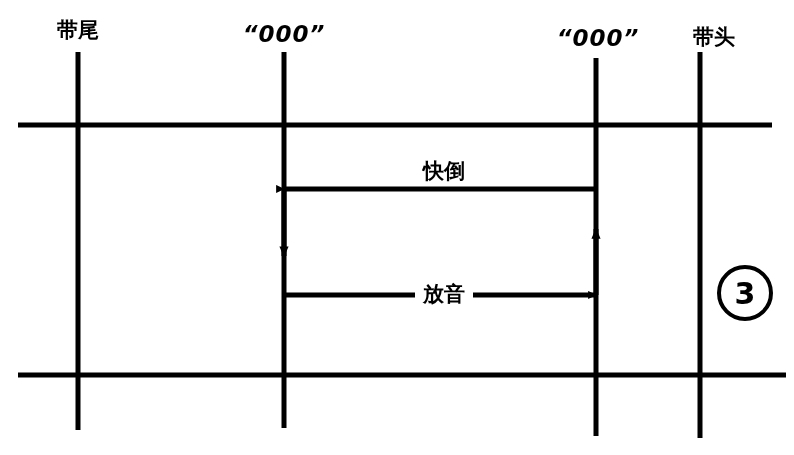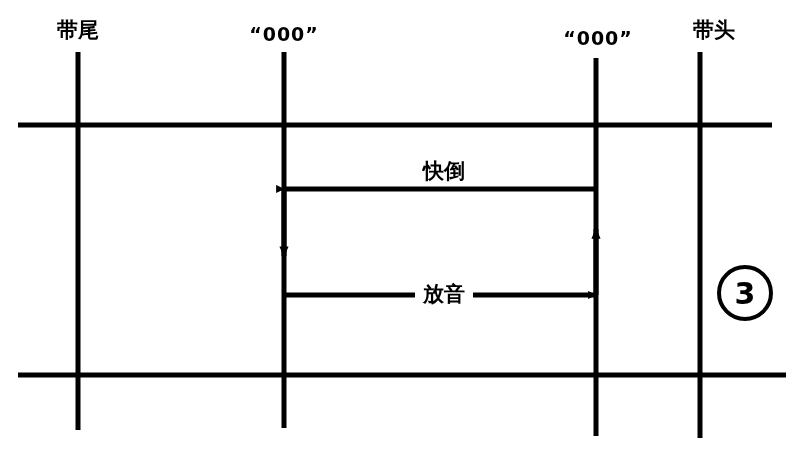--- a/index.html
+++ b/index.html
@@ -34,22 +34,23 @@
     white-space: nowrap;
     transform: translate(-50%, -50%);
     line-height: 1;
     user-select: none;
   }
   .col-label {
     font-size: 21px;
     letter-spacing: 0px;
   }
   .quote-label {
-    font-size: 19px;
+    font-size: 23px;
     letter-spacing: 1px;
+    font-style: italic;
   }
   .arrow-label {
     font-size: 21px;
     background: #ffffff;
     padding: 0 8px;
     text-align: center;
   }
   .step-badge {
     position: absolute;
     width: 56px;
@@ -108,20 +109,20 @@
 
     <g id="transition-arrows">
       <line class="t-line" stroke="#000000" stroke-width="5" marker-end="url(#ah-down)" x1="284" x2="284" y1="189" y2="256"></line>
       <line class="t-line" stroke="#000000" stroke-width="5" marker-end="url(#ah-up)" x1="596" x2="596" y1="295" y2="229"></line>
     </g>
   </svg>
 
   <div class="dgm-label col-label" style="left: 78px; top: 30px;">带尾</div>
   <div class="dgm-label quote-label" style="left: 284px; top: 34px;">“000”</div>
   <div class="dgm-label quote-label" style="left: 598px; top: 38px;">“000”</div>
-  <div class="dgm-label col-label" style="left: 714px; top: 30px;">带头</div>
+  <div class="dgm-label col-label" style="left: 714px; top: 37px;">带头</div>
 
   <div class="dgm-label arrow-label" style="left: 444px; top: 171px;">快倒</div>
   <div class="dgm-label arrow-label" style="left: 444px; top: 294px;">放音</div>
 
   <div class="step-badge" style="left: 745px; top: 293px;">3</div>
 
 </div>
 
 </body></html>

